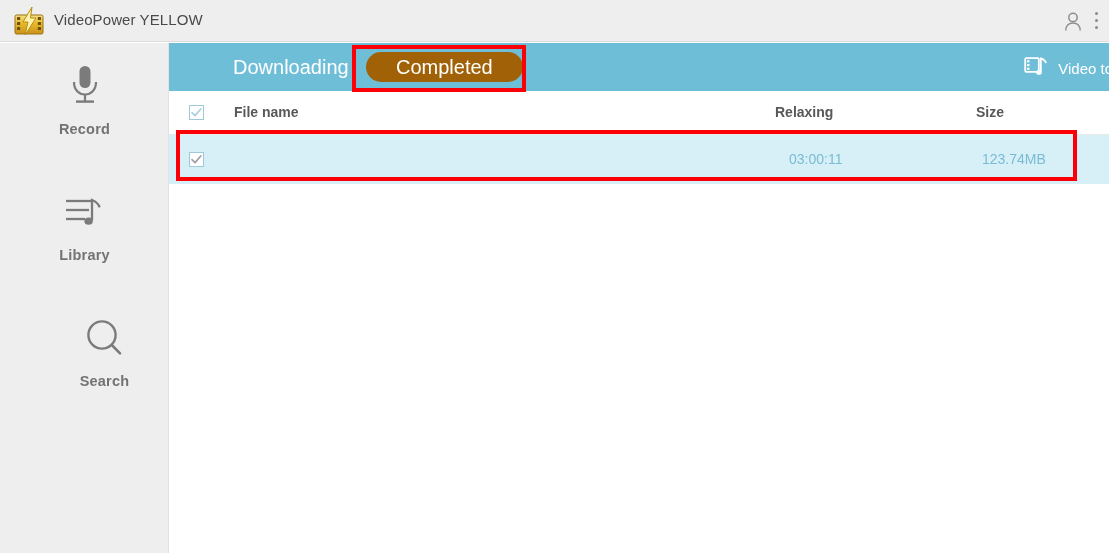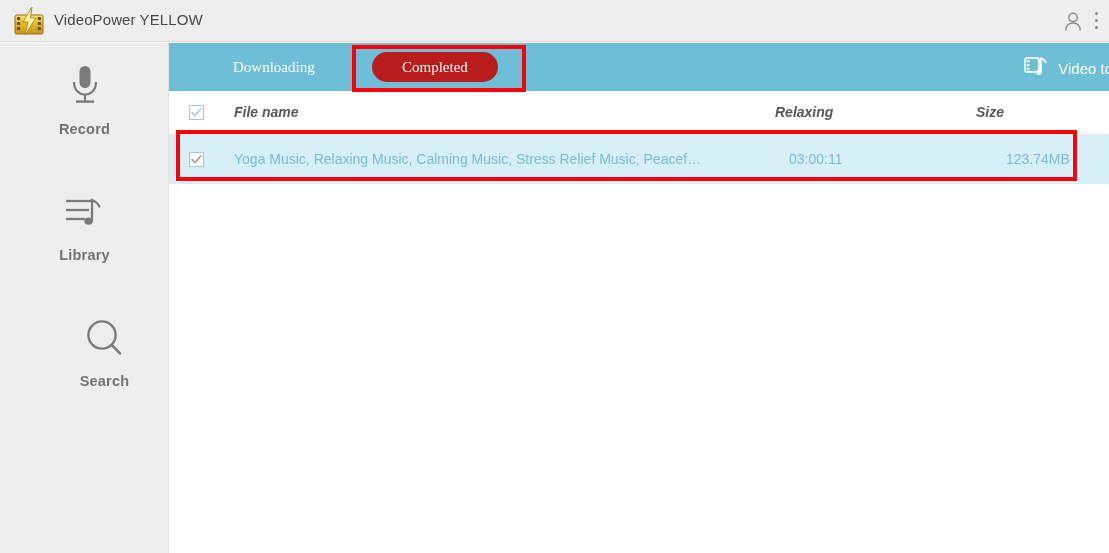--- a/index.html
+++ b/index.html
@@ -122,31 +122,30 @@
     width: 940px;
     height: 48px;
     background: #6fbed8;
   }
   .tab {
     position: absolute;
     top: 9px;
     height: 30px;
     line-height: 30px;
     padding: 0 22px;
-    font-size: 15px;
+    font-size: 20px;
     color: #ffffff;
     border-radius: 15px;
     white-space: nowrap;
     box-sizing: border-box;
-    font-family: Liberation Serif, serif;
   }
   .tab.tab-downloading { left: 42px; }
   .tab.tab-completed {
-    left: 203px;
-    background: #b91c1c;
+    left: 197px;
+    background: #a16207;
     padding: 0 30px;
   }
   .videoto {
     position: absolute;
     right: -4px;
     top: 12px;
     display: flex;
     align-items: center;
     gap: 10px;
     white-space: nowrap;
@@ -173,21 +172,20 @@
     border: 1px solid #9fc8d8;
     background: #ffffff;
   }
   .chk svg { display: block; }
   .th {
     position: absolute;
     font-size: 14px;
     font-weight: bold;
     color: #585858;
     white-space: nowrap;
-    font-style: italic;
   }
   .th-filename { left: 65px; top: 13px; }
   .th-duration { left: 606px; top: 13px; }
   .th-size     { left: 807px; top: 13px; text-align: right; }
 
   .row {
     position: absolute;
     left: 0; top: 92px;
     width: 940px;
     height: 49px;
@@ -195,21 +193,21 @@
   }
   .td {
     position: absolute;
     font-size: 14px;
     color: #79bcd3;
     white-space: nowrap;
     top: 16px;
   }
   .td-filename { left: 65px; max-width: 505px; overflow: hidden; text-overflow: ellipsis; }
   .td-duration { left: 606px; margin-left: 14px; }
-  .td-size     { left: 837px; }
+  .td-size     { left: 813px; }
   .row .chk { left: 20px; top: 17px; }
   .table-head .chk { left: 20px; top: 14px; }
 
   
   .annot {
     position: absolute;
     border: 4px solid #fb0007;
     box-sizing: border-box;
     pointer-events: none;
   }
@@ -339,21 +337,20 @@
       <span class="th th-duration">Relaxing</span>
       <span class="th th-size">Size</span>
     </div>
 
     <div class="row">
       <span class="chk">
         <svg width="13" height="13" viewBox="0 0 13 13">
           <path d="M2 6.6 L5 9.6 L11 2.8" fill="none" stroke="#9e9e9e" stroke-width="1.6" stroke-linecap="round" stroke-linejoin="round"></path>
         </svg>
       </span>
-      <span class="td td-filename">Yoga Music, Relaxing Music, Calming Music, Stress Relief Music, Peacef…</span>
       <span class="td td-duration">03:00:11</span>
       <span class="td td-size">123.74MB</span>
     </div>
 
   </div>
 
   <div class="annot annot-completed"></div>
   <div class="annot annot-row"></div>
 
 </div>

